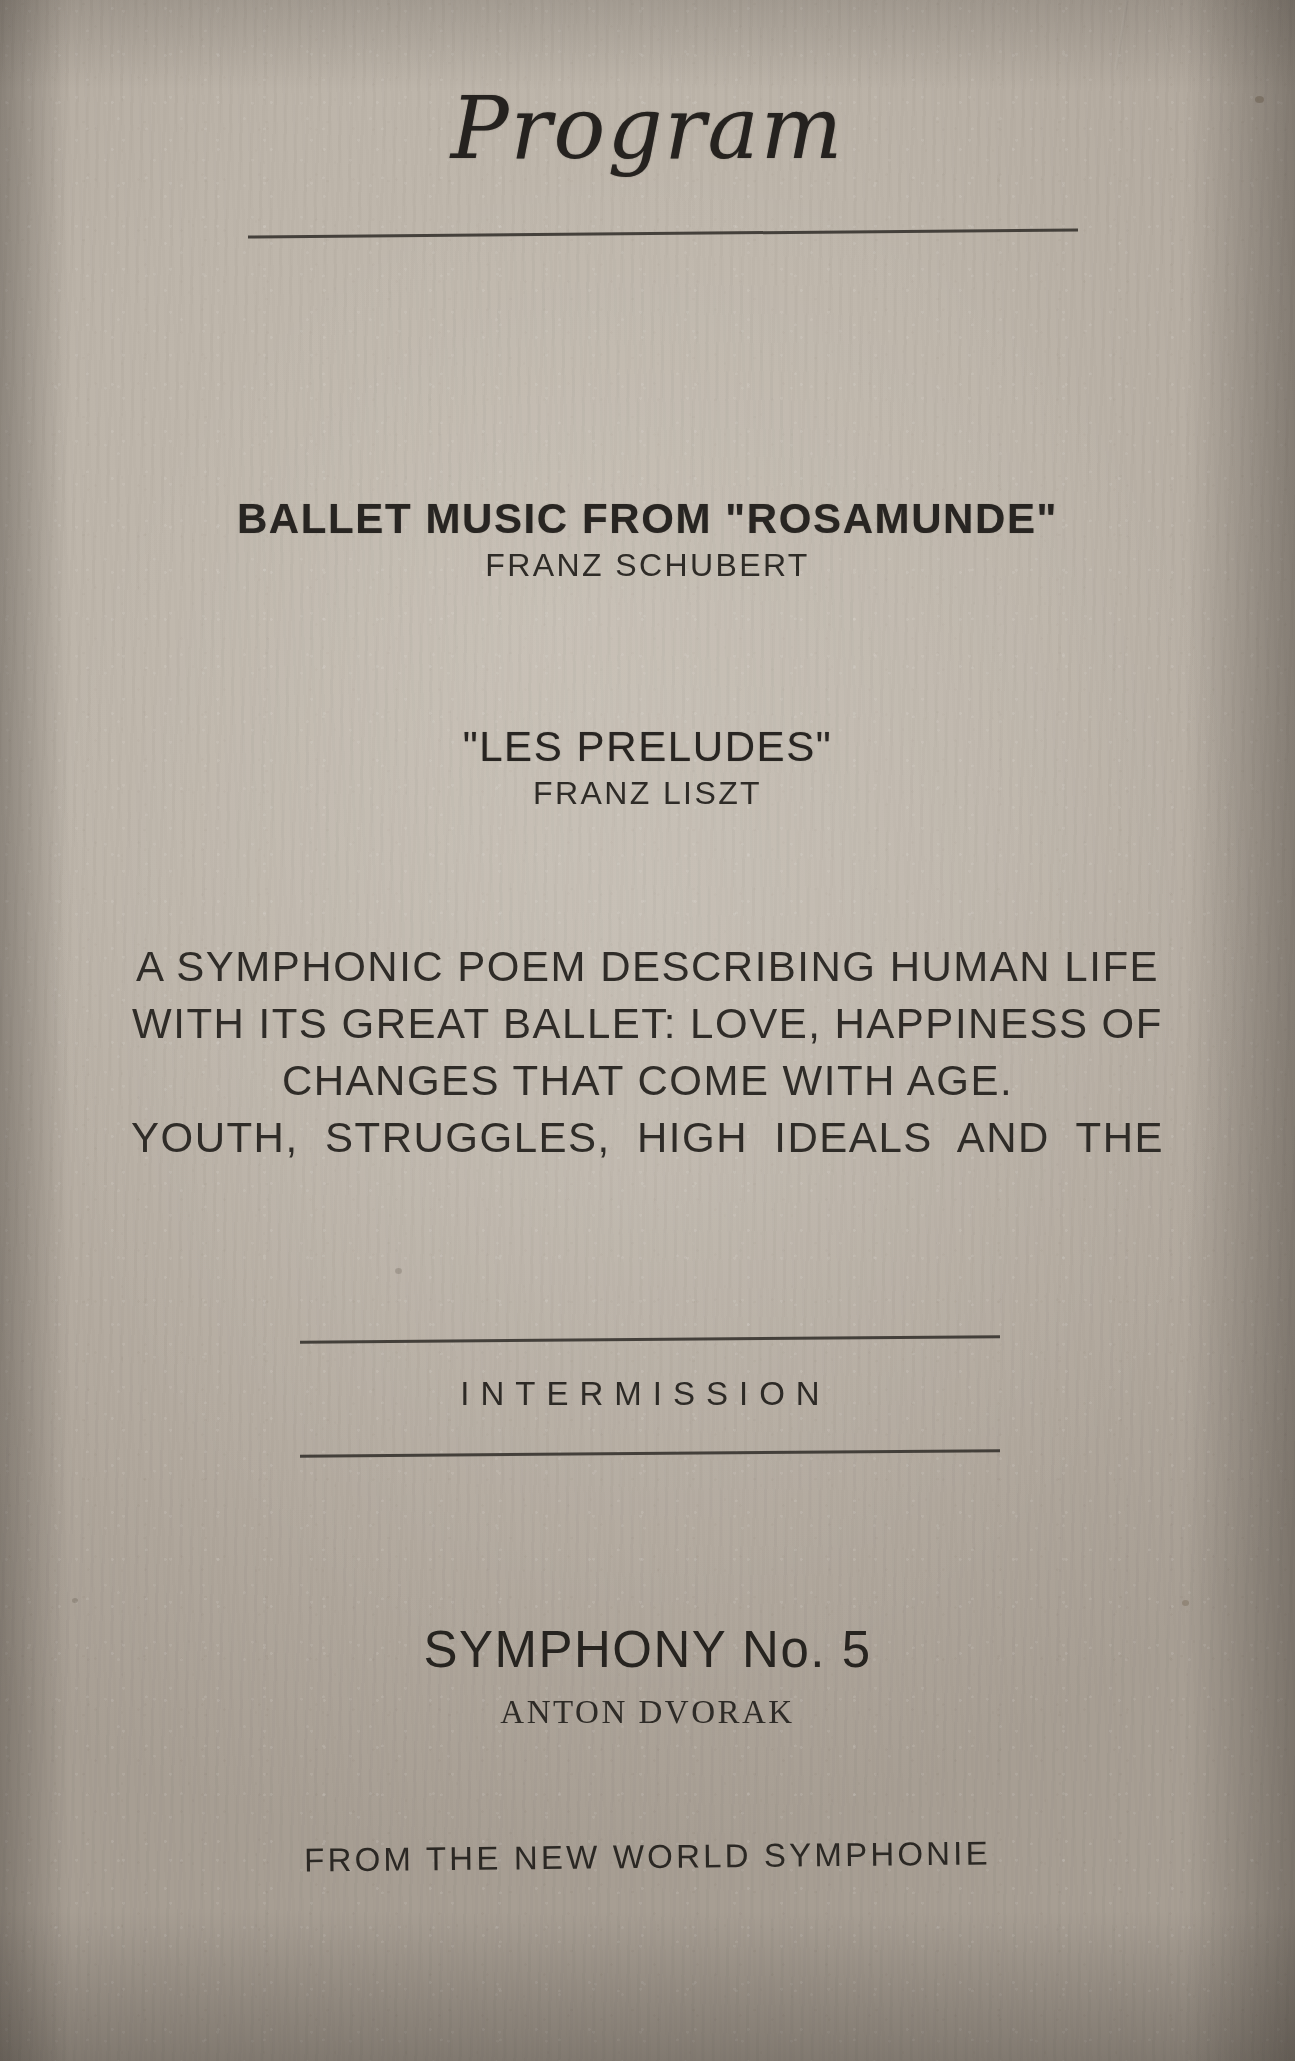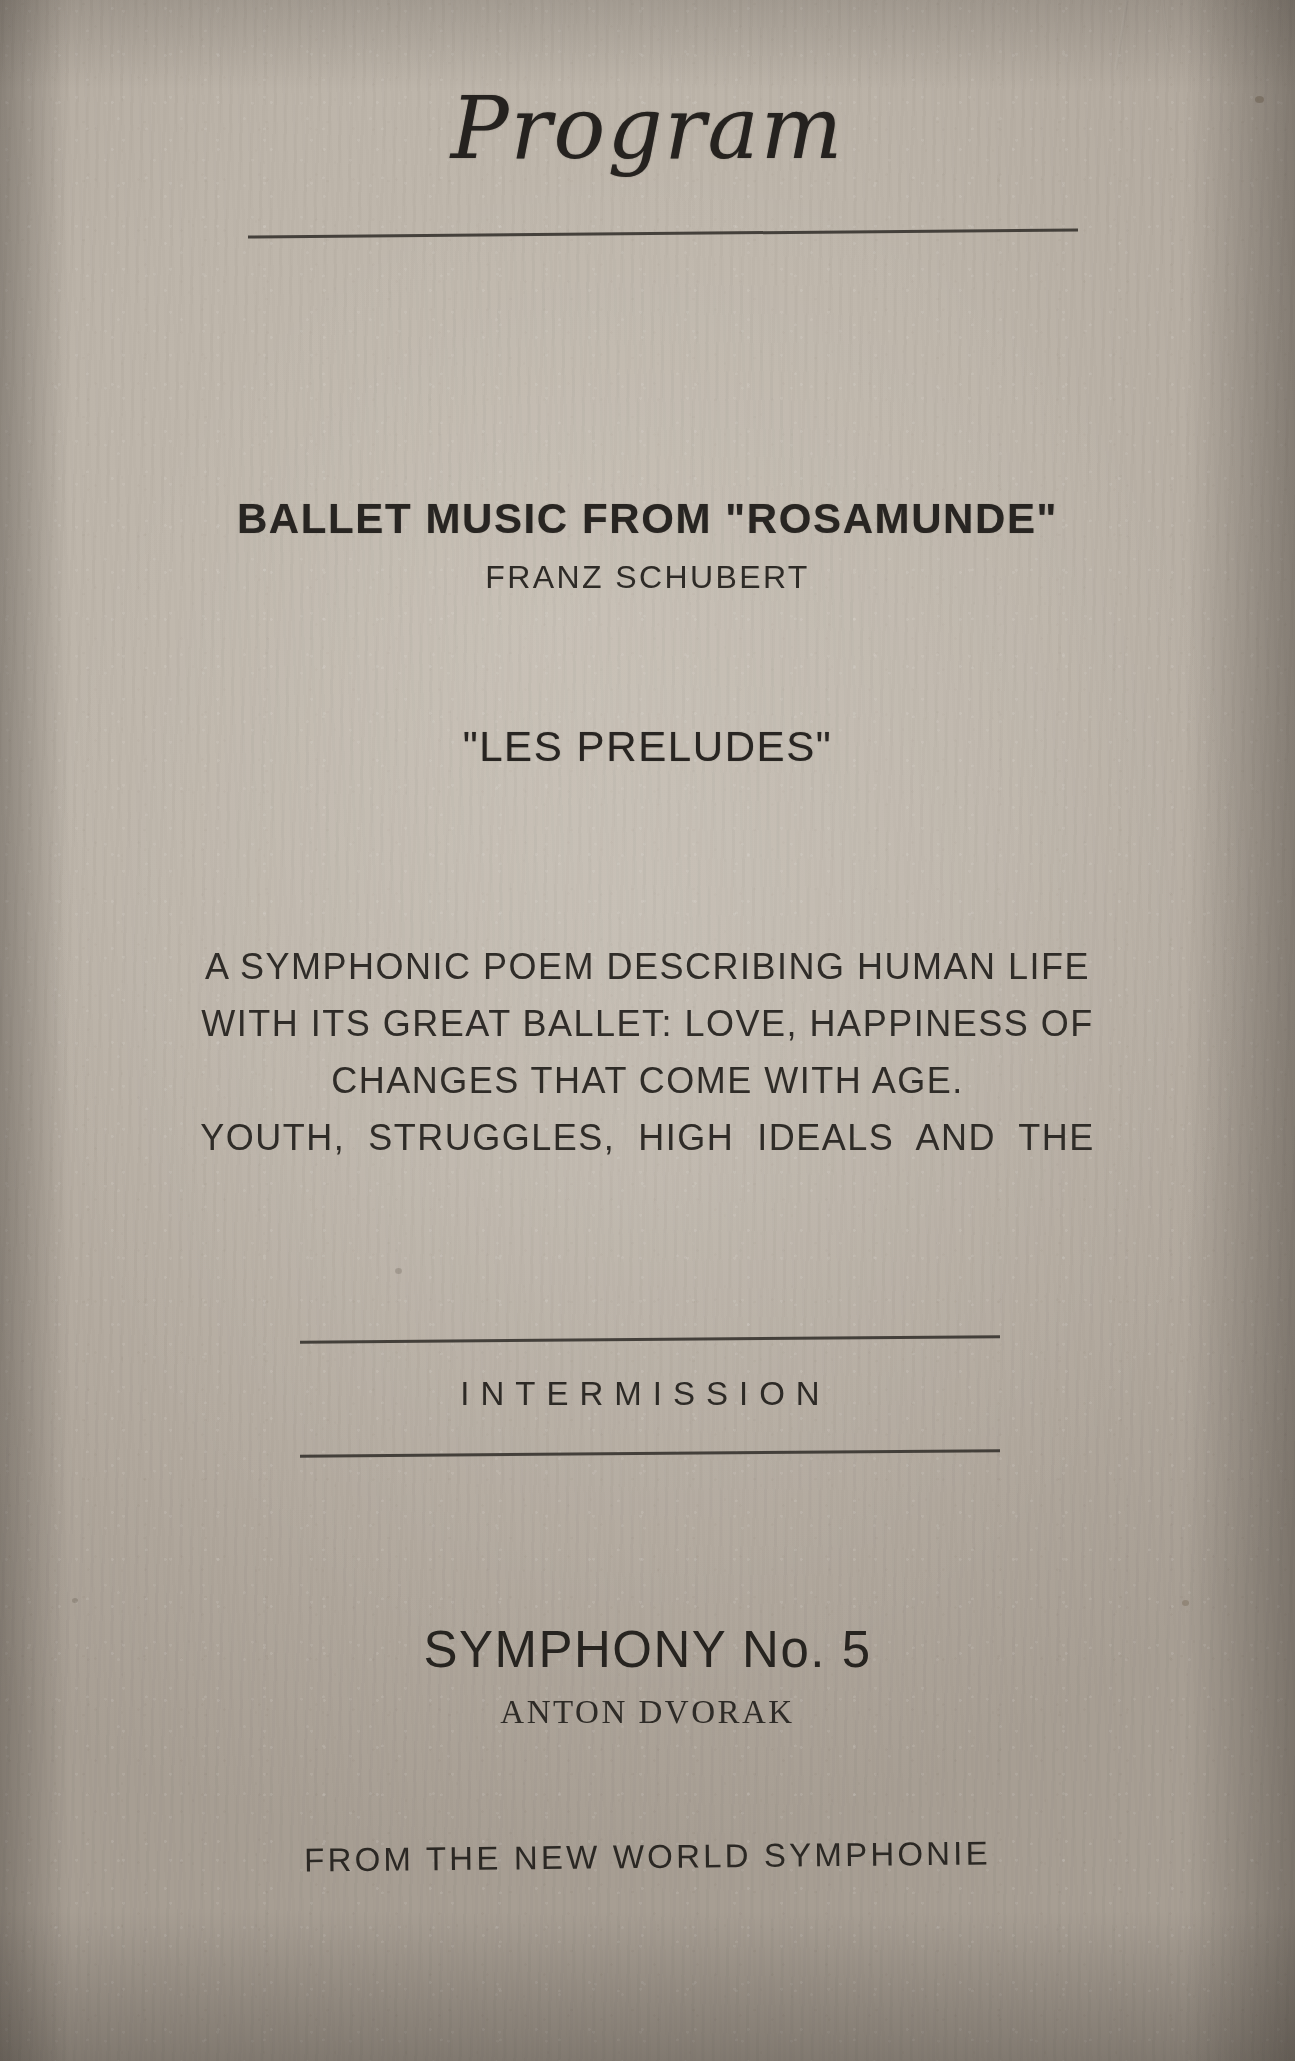--- a/index.html
+++ b/index.html
@@ -111,32 +111,32 @@
     font-size: 42px;
     letter-spacing: 1.6px;
     font-weight: 600;
     color: #282522;
     text-shadow: 0 0 1px rgba(70,64,56,.5);
   }
   .work-title.light {
     font-weight: 500;
   }
   .work-composer {
-    margin-top: 16px;
+    margin-top: 4px;
     font-size: 32px;
     letter-spacing: 2.4px;
     font-weight: 400;
     color: #2e2b27;
   }
   .note {
     position: absolute;
     left: 90px;
     right: 90px;
     text-align: center;
-    font-size: 36px;
+    font-size: 42px;
     letter-spacing: 1.5px;
     line-height: 57px;
     color: #2f2c28;
   }
   .note .line { display: block; white-space: pre; }
   .rule-inter-top {
     top: 1338px;
     left: 300px;
     width: 700px;
     transform: rotate(-0.45deg);
@@ -213,20 +213,21 @@
 
     <div class="rule rule-top"></div>
 
     <div class="work" style="top:495px;">
       <div class="work-title">BALLET MUSIC FROM "ROSAMUNDE"</div>
       <div class="work-composer">FRANZ SCHUBERT</div>
     </div>
 
     <div class="work" style="top:723px;">
       <div class="work-title light">"LES PRELUDES"</div>
+      <div class="work-composer">FRANZ LISZT</div>
     </div>
 
     <div class="note" style="top:938px;">
       <span class="line">A SYMPHONIC POEM DESCRIBING HUMAN LIFE</span>
       <span class="line">WITH ITS GREAT BALLET: LOVE, HAPPINESS OF</span>
       <span class="line">CHANGES THAT COME WITH AGE.</span>
       <span class="line">YOUTH,  STRUGGLES,  HIGH  IDEALS  AND  THE</span>
     </div>
 
     <div class="rule rule-inter-top"></div>

